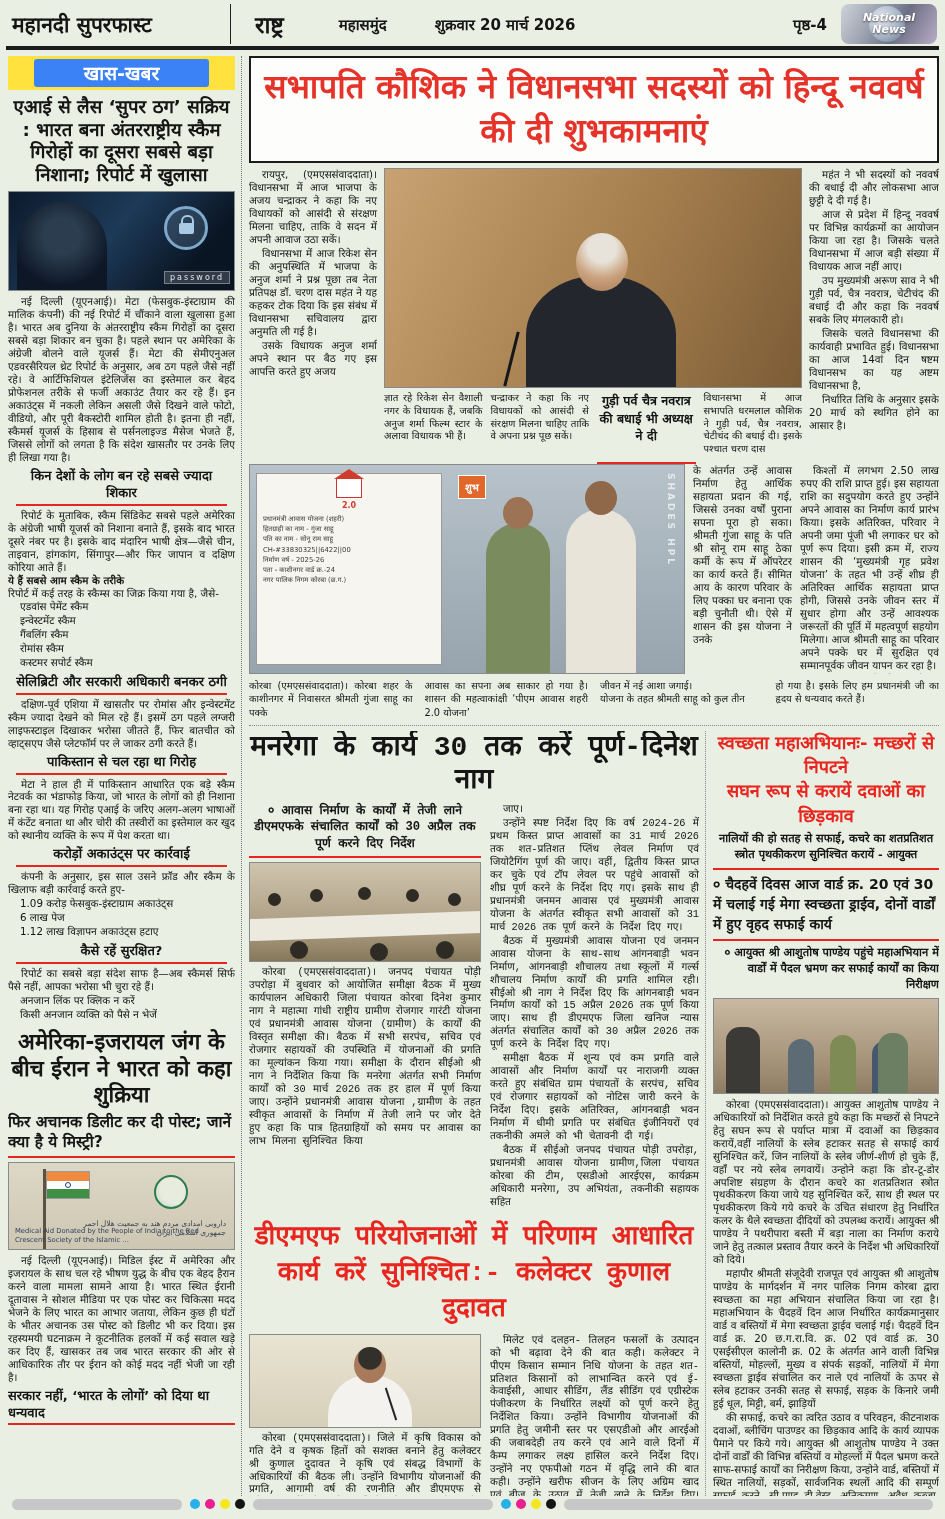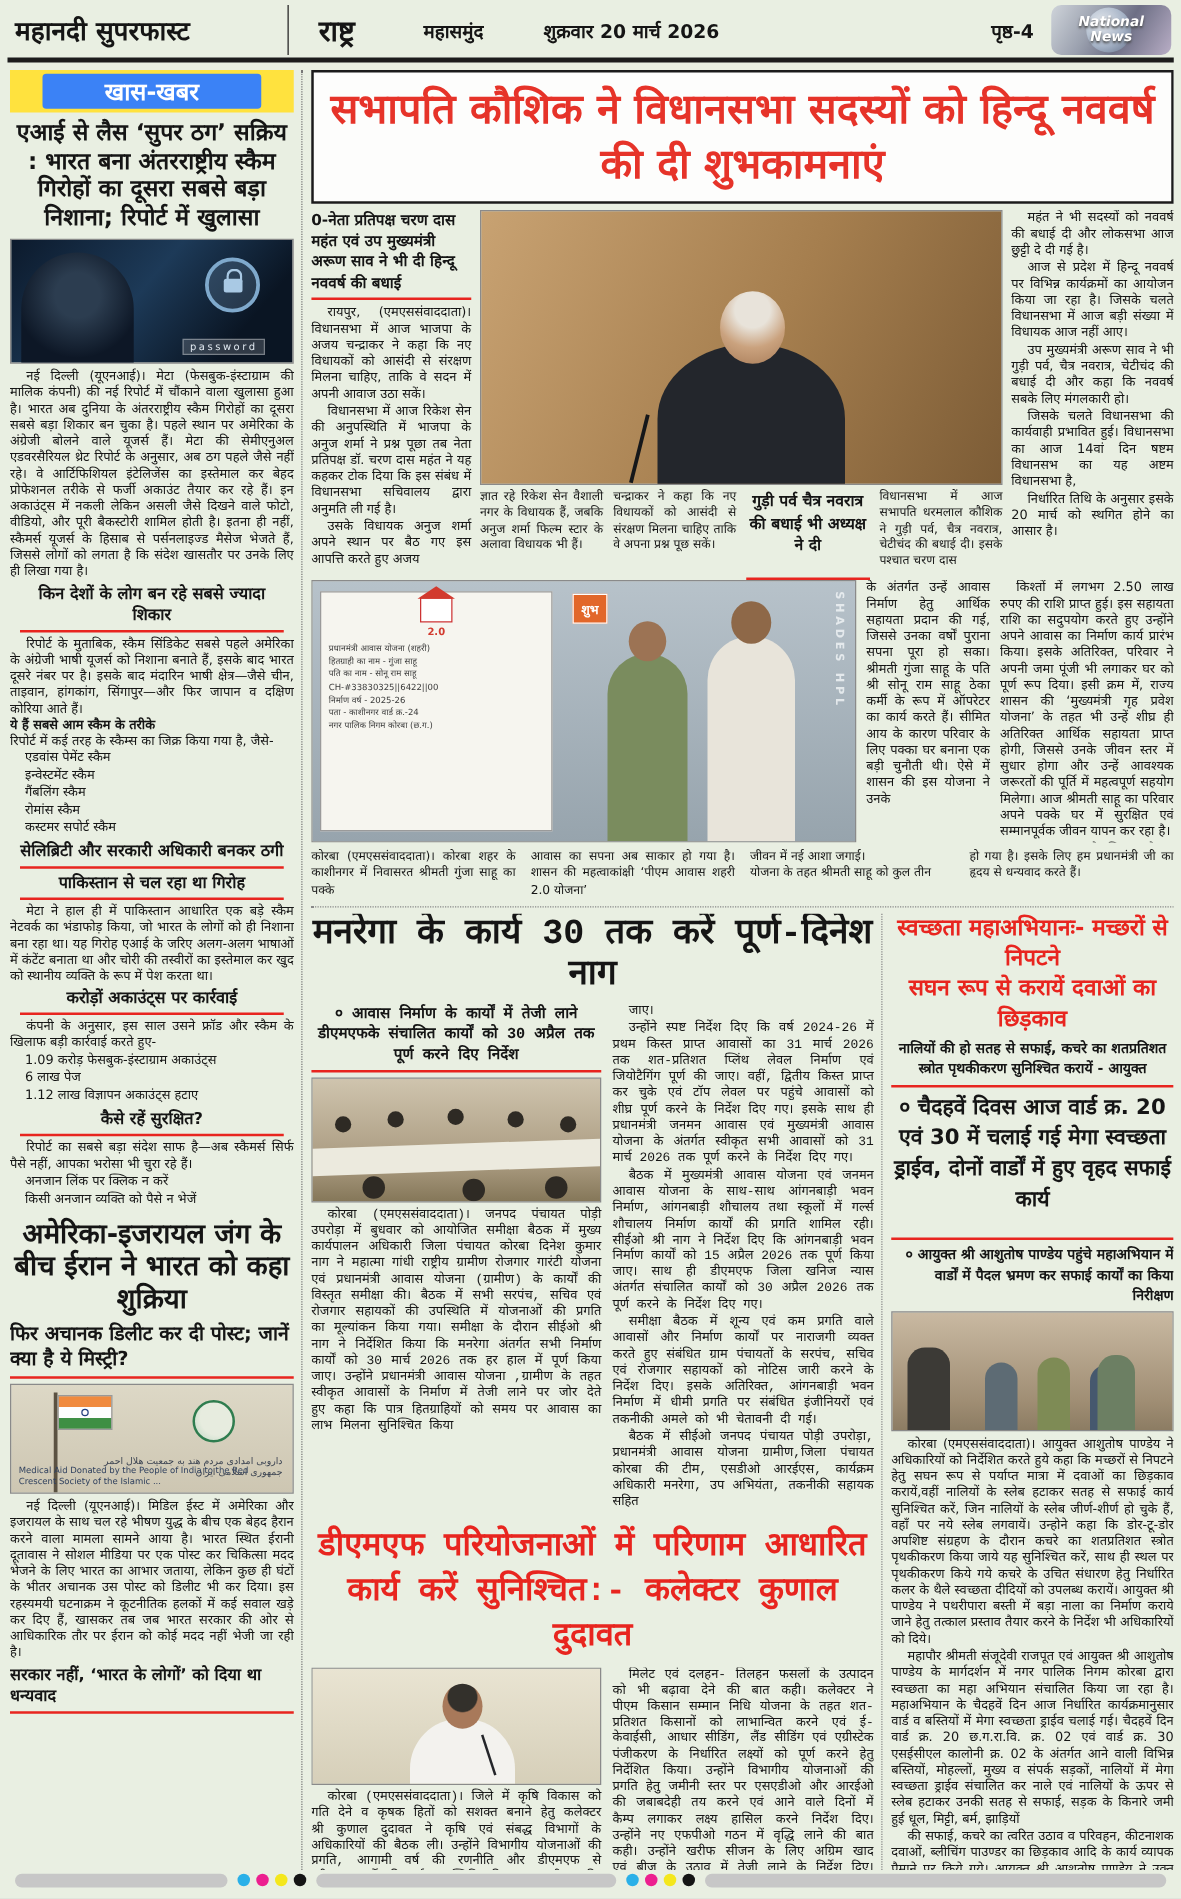--- a/index.html
+++ b/index.html
@@ -38,21 +38,21 @@
   .kk-red { background:#3b82f6; color:#fff; font-size:19px; font-weight:bold; text-align:center;
             border-radius:3px; padding:1px 0; }
   .scam-h { font-size:18.5px; font-weight:bold; text-align:center; line-height:1.22; margin:6px 0 5px; }
   .ph { border:1px solid #8a8a8a; position:relative; overflow:hidden; margin-bottom:4px; }
   .ph-hacker { height:100px; background:linear-gradient(130deg,#0c1a2c,#1d3a58 45%,#0a1523 80%); }
   .ph-hacker .mag { position:absolute; right:26px; top:14px; width:44px; height:44px; border-radius:50%;
                     border:3px solid #7fa9cc; background:rgba(160,200,235,.18); }
   .lock { position:absolute; right:40px; top:31px; width:15px; height:11px; background:#a9c9e4; border-radius:2px; }
   .lock:before { content:""; position:absolute; top:-8px; left:2px; width:9px; height:9px;
                  border:2px solid #a9c9e4; border-bottom:none; border-radius:6px 6px 0 0; }
-  .pw { position:absolute; right:22px; bottom:6px; font-size:8px; letter-spacing:2px; color:#dfe7ee;
+  .pw { position:absolute; right:4px; bottom:6px; font-size:8px; letter-spacing:2px; color:#dfe7ee;
         background:rgba(255,255,255,.16); padding:1px 5px; border:1px solid rgba(255,255,255,.35); }
   .hood { position:absolute; left:8px; top:10px; width:90px; height:90px; border-radius:50% 50% 0 0;
           background:radial-gradient(circle at 50% 38%,#2c3d50 25%,#0d1726 70%); }
   .iran-h { font-size:22px; font-weight:bold; text-align:center; line-height:1.2; margin:8px 0 3px; }
   .iran-deck { font-size:15.5px; font-weight:bold; line-height:1.3; border-bottom:2px solid #e8251f;
                padding-bottom:4px; margin-bottom:4px; }
   .ph-flag { height:88px; background:linear-gradient(#ddd8c6,#cdc6b2); }
   .pole { position:absolute; left:34px; top:6px; width:3px; height:80px; background:#5b5242; }
   .tricolor { position:absolute; left:37px; top:8px; width:44px; height:28px; border:1px solid #999;
               background:linear-gradient(#f08a3e 33%,#fdfdfd 33%,#fdfdfd 66%,#3e8f44 66%); }
@@ -120,22 +120,22 @@
   .dmf-left { width:232px; flex:none; }
   .ph-collector { height:94px; background:linear-gradient(#e9e4d2,#d6cfb9); }
   .col-shirt { position:absolute; left:78px; bottom:0; width:84px; height:52px; border-radius:40px 40px 0 0; background:#f3f2ee; }
   .col-head { position:absolute; left:104px; bottom:44px; width:32px; height:36px; border-radius:50%;
               background:radial-gradient(circle at 50% 30%,#33302b 38%,#a8795a 42%); }
   .col-mic { position:absolute; left:140px; bottom:6px; width:2px; height:34px; background:#24262a; transform:rotate(-18deg); }
   .dmf-right { flex:1; }
   .sw-h { color:#e8251f; font-size:18px; font-weight:bold; text-align:center; line-height:1.35; margin-bottom:3px; }
   .sw-deck { font-size:11.3px; font-weight:bold; text-align:center; line-height:1.45;
              border-bottom:2px solid #e8251f; padding-bottom:4px; margin-bottom:4px; }
-  .sw-b1 { font-size:17px; font-weight:bold; text-align:center; line-height:1.45;
-           border-bottom:2px solid #e8251f; padding-bottom:18px; margin-bottom:4px; }
+  .sw-b1 { font-size:14px; font-weight:bold; text-align:left; line-height:1.45;
+           border-bottom:2px solid #e8251f; padding-bottom:4px; margin-bottom:4px; }
   .sw-b2 { font-size:11.3px; font-weight:bold; text-align:right; line-height:1.45; margin-bottom:4px; }
   .ph-inspect { height:96px; background:linear-gradient(#c9b9a2,#a08e74 75%,#8c7c63); }
   .sil { position:absolute; bottom:0; border-radius:14px 14px 0 0; }
   
   .marks { position:absolute; left:0; right:0; bottom:8px; height:14px; display:flex; align-items:center; padding:0 12px; }
   .mbar { height:11px; background:#c7c7c7; border-radius:7px; }
   .dots { display:flex; gap:5px; margin:0 8px; }
   .dot { width:10px; height:10px; border-radius:50%; }
 </style>
 </head>
@@ -188,20 +188,23 @@
       <div class="body-t">रिपोर्ट में कई तरह के स्कैम्स का जिक्र किया गया है, जैसे-</div>
       <ul class="plain-list">
         <li>एडवांस पेमेंट स्कैम</li>
         <li>इन्वेस्टमेंट स्कैम</li>
         <li>गैंबलिंग स्कैम</li>
         <li>रोमांस स्कैम</li>
         <li>कस्टमर सपोर्ट स्कैम</li>
       </ul>
 
       <h3 class="sub-red">सेलिब्रिटी और सरकारी अधिकारी बनकर ठगी</h3>
+      <div class="body-t">
+        <p>दक्षिण-पूर्व एशिया में खासतौर पर रोमांस और इन्वेस्टमेंट स्कैम ज्यादा देखने को मिल रहे हैं। इसमें ठग पहले लग्जरी लाइफस्टाइल दिखाकर भरोसा जीतते हैं, फिर बातचीत को व्हाट्सएप जैसे प्लेटफॉर्म पर ले जाकर ठगी करते हैं।</p>
+      </div>
 
       <h3 class="sub-red">पाकिस्तान से चल रहा था गिरोह</h3>
       <div class="body-t">
         <p>मेटा ने हाल ही में पाकिस्तान आधारित एक बड़े स्कैम नेटवर्क का भंडाफोड़ किया, जो भारत के लोगों को ही निशाना बना रहा था। यह गिरोह एआई के जरिए अलग-अलग भाषाओं में कंटेंट बनाता था और चोरी की तस्वीरों का इस्तेमाल कर खुद को स्थानीय व्यक्ति के रूप में पेश करता था।</p>
       </div>
 
       <h3 class="sub-red">करोड़ों अकाउंट्स पर कार्रवाई</h3>
       <div class="body-t">
         <p>कंपनी के अनुसार, इस साल उसने फ्रॉड और स्कैम के खिलाफ बड़ी कार्रवाई करते हुए-</p>
       </div>
@@ -240,21 +243,20 @@
     </aside>
 
     <main class="main-col">
 
       <section>
         <div class="as-box">
           <h1>सभापति कौशिक ने विधानसभा सदस्यों को हिन्दू नववर्ष की दी शुभकामनाएं</h1>
         </div>
         <div class="as-cols">
           <div class="as-left">
-            <div class="standfirst">0-नेता प्रतिपक्ष चरण दास महंत एवं उप मुख्यमंत्री अरूण साव ने भी दी हिन्दू नववर्ष की बधाई</div>
             <div class="body-t">
               <p>रायपुर, (एमएससंवाददाता)। विधानसभा में आज भाजपा के अजय चन्द्राकर ने कहा कि नए विधायकों को आसंदी से संरक्षण मिलना चाहिए, ताकि वे सदन में अपनी आवाज उठा सकें।</p>
               <p>विधानसभा में आज रिकेश सेन की अनुपस्थिति में भाजपा के अनुज शर्मा ने प्रश्न पूछा तब नेता प्रतिपक्ष डॉ. चरण दास महंत ने यह कहकर टोक दिया कि इस संबंध में विधानसभा सचिवालय द्वारा अनुमति ली गई है।</p>
               <p>उसके विधायक अनुज शर्मा अपने स्थान पर बैठ गए इस आपत्ति करते हुए अजय</p>
             </div>
           </div>
           <div class="as-center">
             <div class="ph ph-speaker" style="margin-bottom:0;">
               <div class="spk-body"></div>
               <div class="spk-head"></div>

